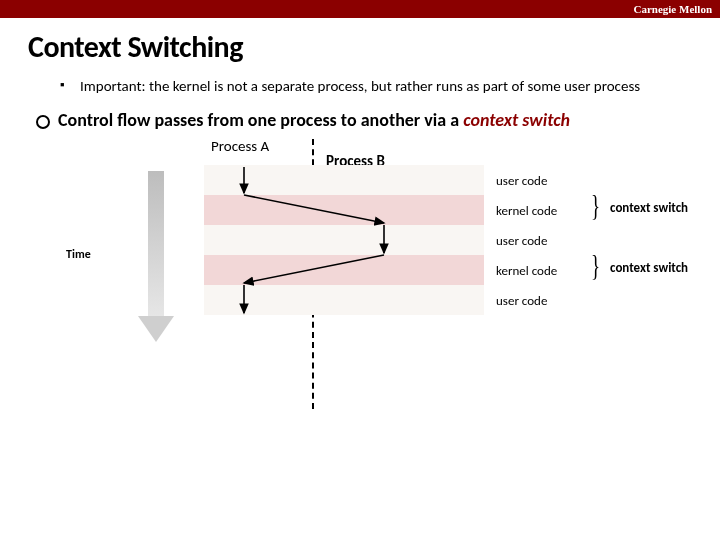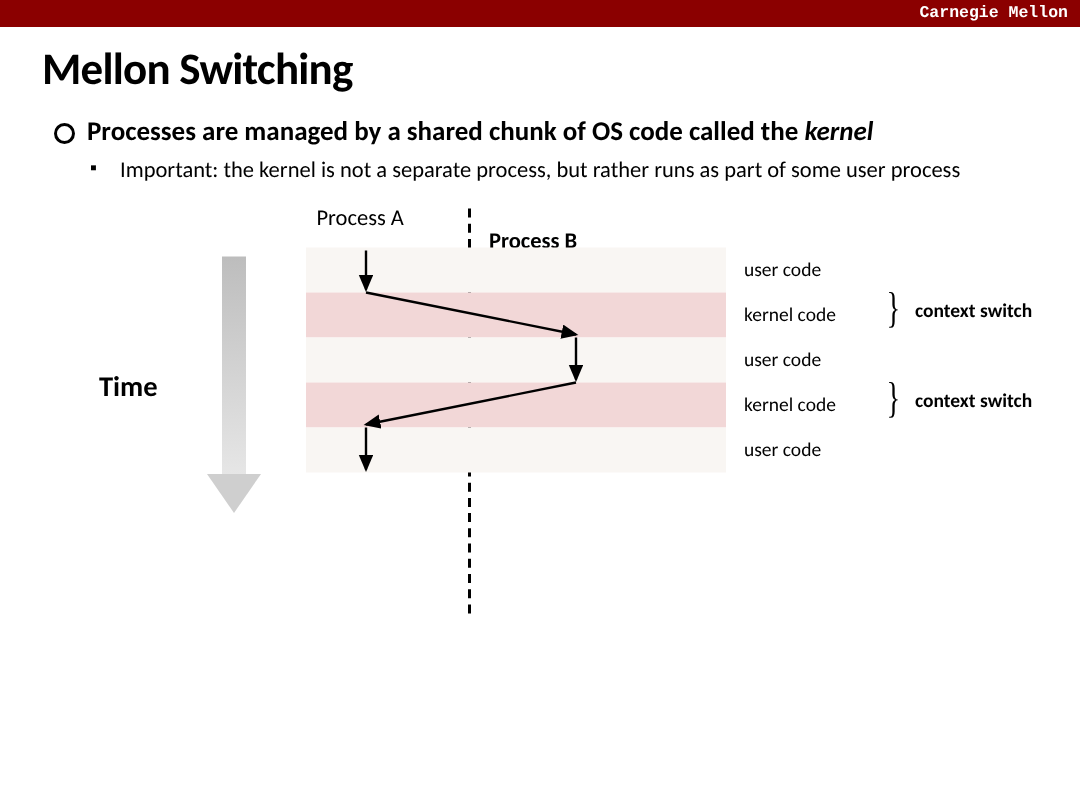--- a/index.html
+++ b/index.html
@@ -1,34 +1,34 @@
 <!DOCTYPE html>
 <html><head>
 <meta charset="utf-8">
 <style>
   html,body{margin:0;padding:0;width:720px;height:540px;background:#fff;font-family:Calibri,Arial,sans-serif;color:#000;overflow:hidden}
   .topbar{height:18px;background:#8b0000;display:flex;justify-content:flex-end;align-items:center;padding-right:8px}
-  .topbar span{color:#fff;font-weight:bold;font-size:11px;font-family:Liberation Mono, monospace}
+  .topbar span{color:#fff;font-weight:bold;font-size:11px;font-family:Liberation Serif, serif}
   .title{font-size:30px;font-weight:bold;margin:10px 0 12px 28px;letter-spacing:-0.5px}
   .content{margin-left:36px;margin-right:24px}
   .b1{position:relative;padding-left:22px;font-size:18px;font-weight:bold;line-height:1.2;margin-bottom:6px}
   .b1::before{content:"";position:absolute;left:0;top:5px;width:10px;height:10px;border:2px solid #000;border-radius:50%}
   .kernel{font-style:italic}
   .cs{color:#8b0000;font-style:italic}
   .b2{position:relative;padding-left:44px;font-size:15px;line-height:1.25;margin:6px 0 14px 0}
   .b2::before{content:"\25AA";position:absolute;left:24px;top:0;font-size:13px}
 
   .diagram{position:relative;margin-top:6px;height:280px}
   .procA{position:absolute;left:175px;top:0;font-weight:normal;font-size:15px}
   .procB{position:absolute;left:290px;top:15px;font-weight:bold;font-size:15px}
   .dashline{position:absolute;left:276px;top:2px;height:270px;border-left:2px dashed #000}
   .timearrow{position:absolute;left:112px;top:34px}
   .timearrow .shaft{width:16px;height:145px;background:linear-gradient(#bdbdbd,#e6e6e6)}
   .timearrow .head{width:0;height:0;border-left:18px solid transparent;border-right:18px solid transparent;border-top:26px solid #cfcfcf;margin-left:-10px}
-  .timelabel{position:absolute;left:30px;top:110px;font-weight:bold;font-size:19px}
+  .timelabel{position:absolute;left:30px;top:110px;font-weight:bold;font-size:12px}
 
   .bands{position:absolute;left:168px;top:28px;width:280px}
   .band{height:30px;width:100%}
   .pale{background:#f9f6f3}
   .pink{background:#f2d7d7}
 
   .labels{position:absolute;left:460px;top:28px;font-weight:normal;font-size:13px}
   .labels div{height:30px;display:flex;align-items:center}
 
   .brace{position:absolute;left:552px;font-size:32px;font-family:'Times New Roman',serif;transform:scaleX(0.6) scaleY(0.9)}
@@ -40,27 +40,27 @@
 
   svg.flow{position:absolute;left:168px;top:28px;width:280px;height:165px;overflow:visible}
 </style>
 </head>
 <body>
 
 <div class="topbar">
   <span>Carnegie Mellon</span>
 </div>
 
-<div class="title">Mellon Switching</div>
+<div class="title">Context Switching</div>
 
 <div class="content">
+  <div class="b2">Important: the kernel is not a separate process, but rather runs as part of some user process</div>
   <div class="b1">
-    <span>Processes are managed by a shared chunk of OS code called the </span><span class="kernel">kernel</span>
+    <span>Control flow passes from one process to another via a </span><span class="cs">context switch</span>
   </div>
-  <div class="b2">Important: the kernel is not a separate process, but rather runs as part of some user process</div>
 
   <div class="diagram">
     <div class="procA">Process A</div>
     <div class="procB">Process B</div>
     <div class="dashline"></div>
 
     <div class="timearrow">
       <div class="shaft"></div>
         <div class="head"></div>
     </div>

